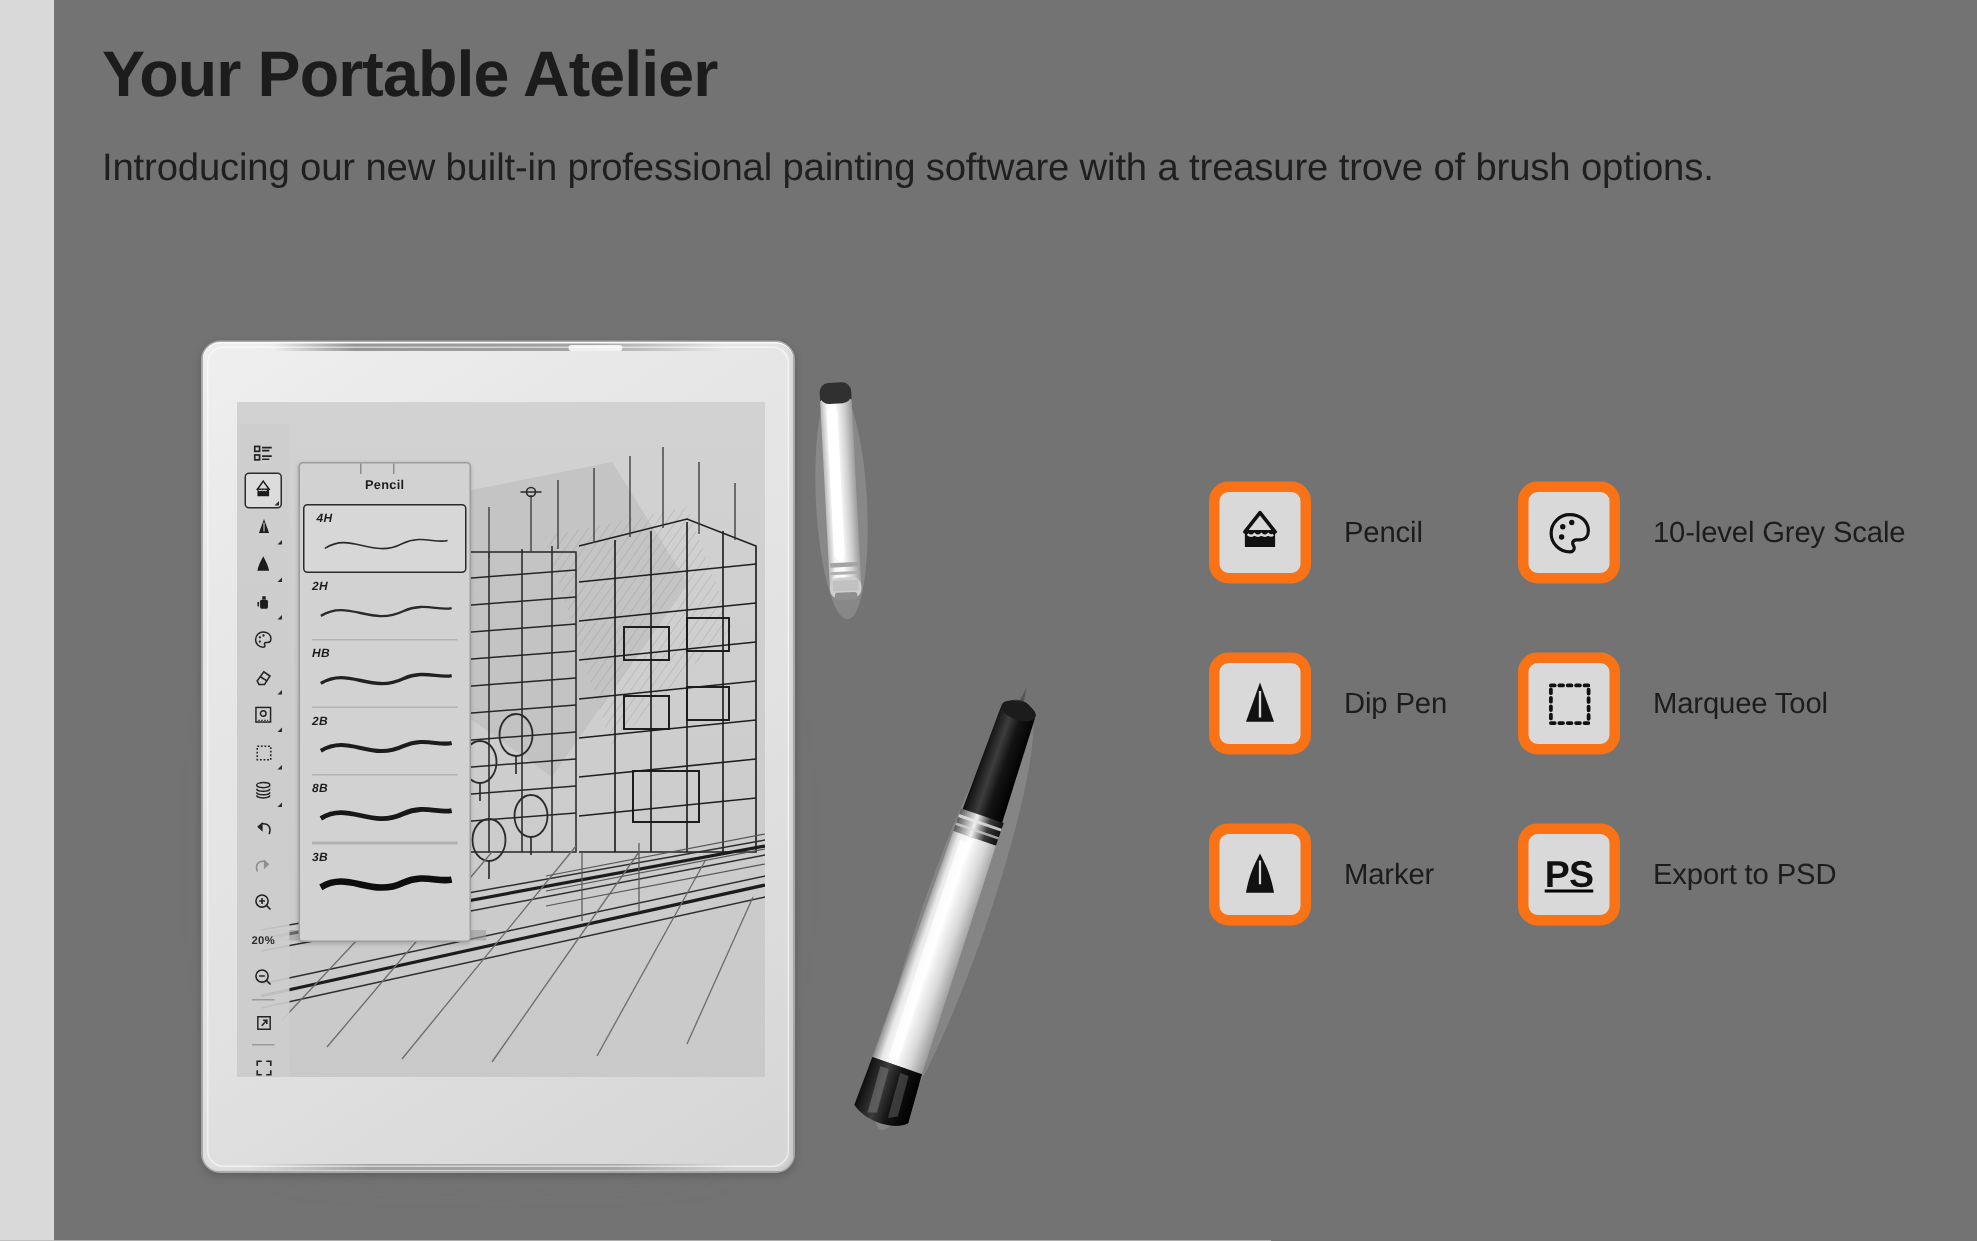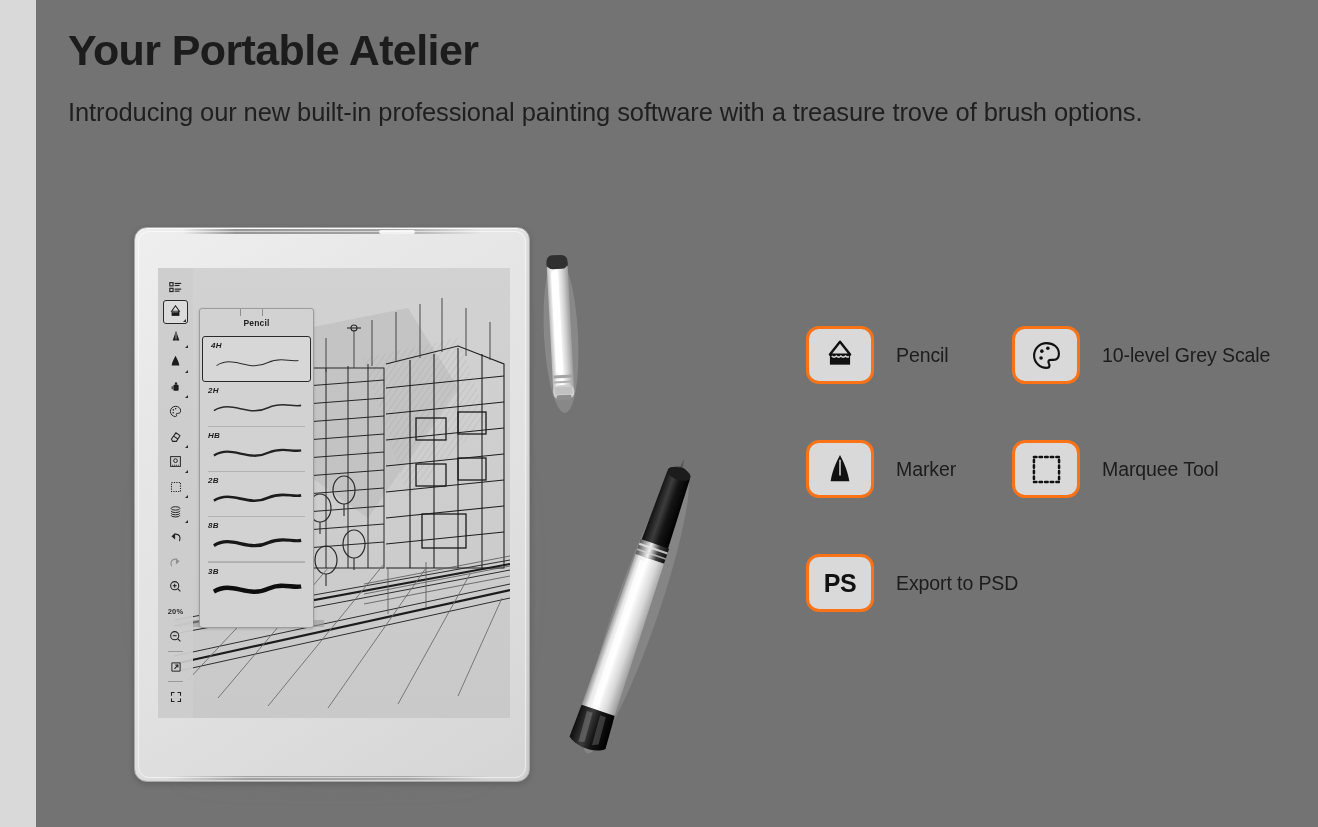--- a/index.html
+++ b/index.html
@@ -66,21 +66,21 @@
   
   .screen {
     position: absolute; left: 23px; top: 40px; width: 352px; height: 450px;
     background: #cfcfcf; overflow: hidden;
   }
   .artwork { position: absolute; inset: 0; }
   .artwork svg { display:block; width: 100%; height: 100%; }
 
   
   .toolbar {
-    position: absolute; left: 0; top: 0; width: 35px; height: 100%;
+    position: absolute; left: 0; top: 15px; width: 35px; height: 100%;
     background: rgba(205,205,205,.92);
     display: flex; flex-direction: column; align-items: center;
     padding-top: 7px; gap: 0px;
   }
   .tb-item {
     width: 26px; height: 25px; display: flex; align-items: center; justify-content: center;
     position: relative; color: #232323;
   }
   .tb-item.selected {
     border: 1.4px solid #2b2b2b; border-radius: 3px; background: rgba(222,222,222,.9);
@@ -132,24 +132,25 @@
   .stylus-short svg, .stylus-long svg { display: block; width: 100%; height: 100%; overflow: visible; }
 
   
   .features {
     position: absolute; left: 770px; top: 298px;
     display: grid; grid-template-columns: 206px auto; grid-auto-rows: 114px;
     column-gap: 0px;
   }
   .feature { display: flex; align-items: center; gap: 22px; }
   .feat-box {
-    width: 68px; height: 58px; flex: 0 0 68px;
-    border: 3px solid #f97316; border-radius: 13px;
+    width: 68px; height: 68px; flex: 0 0 68px;
+    border: 7px solid #f97316; border-radius: 13px;
     display: flex; align-items: center; justify-content: center;
     background: #d9d9d9;
+    text-decoration: underline;
   }
   .feat-box svg { display: block; }
   .feat-label { font-size: 19.5px; color: #1c1c1c; letter-spacing: -0.1px; white-space: nowrap; }
   .ps-text { font-size: 25px; font-weight: 700; color: #111; letter-spacing: -0.5px; }
   .feature.empty { visibility: hidden; }
 </style>
 </head>
 <body>
 
 <div class="page">
@@ -601,42 +602,51 @@
         <svg width="31" height="31" viewBox="0 0 32 32">
           <path d="M16 3.2 A12.8 12.8 0 1 0 16 28.8 c1.9 0 3.1-1.2 3.1-2.6 0-1.3-1.1-2.2-1.1-3.4 0-1.3 1.1-2.3 2.6-2.3h2.6c3.6 0 5.6-2.5 5.6-6.2C28.8 7.6 23.2 3.2 16 3.2 Z" fill="none" stroke="#111" stroke-width="2.2" stroke-linejoin="round"></path>
           <circle cx="11.2" cy="11.5" r="1.85" fill="#111"></circle>
           <circle cx="17.4" cy="8.6" r="1.85" fill="#111"></circle>
           <circle cx="10.4" cy="18.6" r="1.85" fill="#111"></circle>
         </svg>
       </div>
       <span class="feat-label">10-level Grey Scale</span>
     </div>
 
+    <div class="feature">
+      <div class="feat-box">
+        <svg width="28" height="32" viewBox="0 0 30 34">
+          <path d="M15 2 L25 30 L5 30 Z" fill="#111"></path>
+          <path d="M15 8 L15 27" stroke="#d9d9d9" stroke-width="1.7"></path>
+        </svg>
+      </div>
+      <span class="feat-label">Dip Pen</span>
+    </div>
+
+    <div class="feature">
+      <div class="feat-box">
+        <svg width="29" height="29" viewBox="0 0 30 30">
+          <rect x="2" y="2" width="26" height="26" fill="none" stroke="#111" stroke-width="2.6" stroke-dasharray="2.6 3.2" stroke-linecap="round"></rect>
+        </svg>
+      </div>
+      <span class="feat-label">Marquee Tool</span>
+    </div>
 
     <div class="feature">
       <div class="feat-box">
         <svg width="30" height="32" viewBox="0 0 32 34">
           <path d="M16 2 C19.5 9 23.5 16 26 30 L6 30 C8.5 16 12.5 9 16 2 Z" fill="#111"></path>
           <path d="M16 7 L16 24" stroke="#d9d9d9" stroke-width="1.6"></path>
         </svg>
       </div>
       <span class="feat-label">Marker</span>
     </div>
 
     <div class="feature">
       <div class="feat-box">
-        <svg width="29" height="29" viewBox="0 0 30 30">
-          <rect x="2" y="2" width="26" height="26" fill="none" stroke="#111" stroke-width="2.6" stroke-dasharray="2.6 3.2" stroke-linecap="round"></rect>
-        </svg>
-      </div>
-      <span class="feat-label">Marquee Tool</span>
-    </div>
-
-    <div class="feature">
-      <div class="feat-box">
         <span class="ps-text">PS</span>
       </div>
       <span class="feat-label">Export to PSD</span>
     </div>
 
 
     <div class="feature empty"></div>
   </div>
 
 </div>

